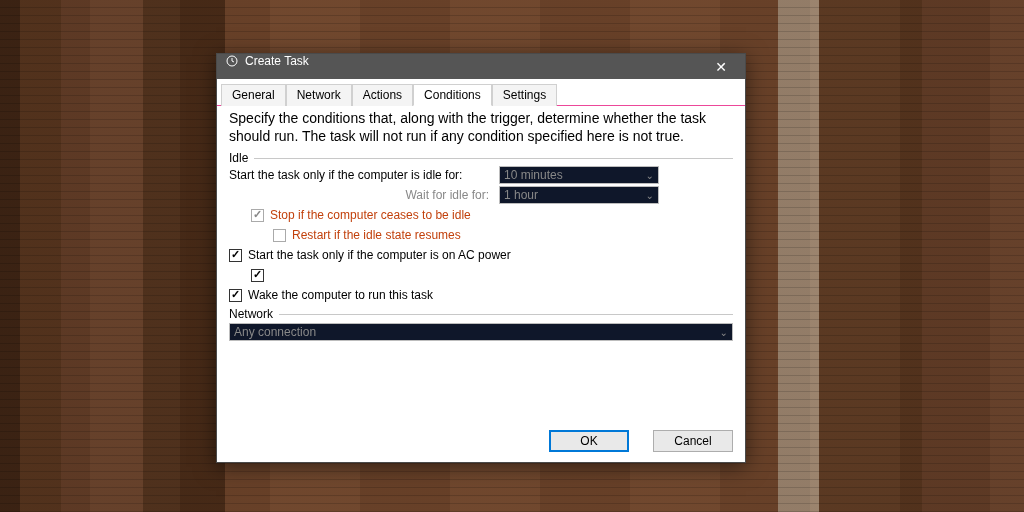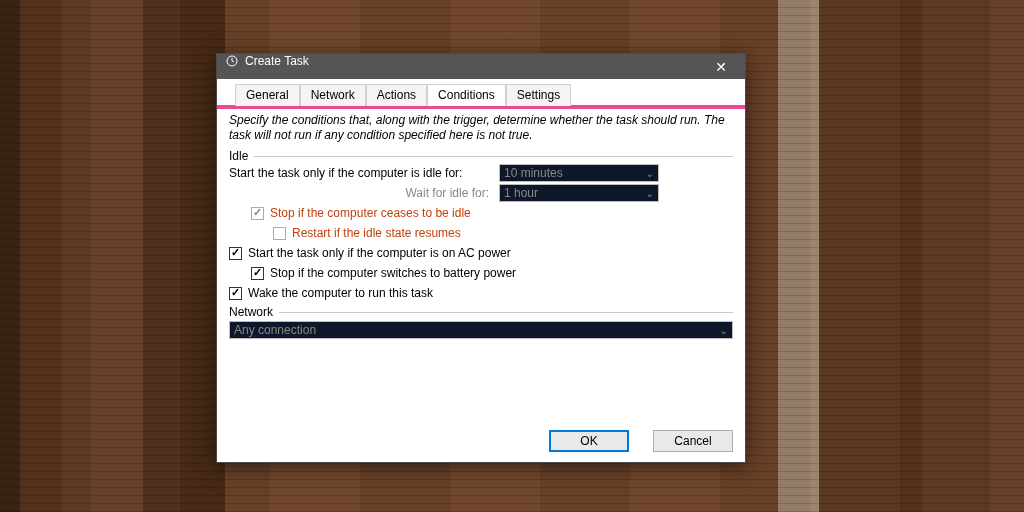--- a/index.html
+++ b/index.html
@@ -57,22 +57,22 @@
   }
   .titlebar .title { flex:1; }
   .titlebar .close {
     width: 40px; height: 100%;
     display:flex;align-items:center;justify-content:center;
     cursor:default;
     font-size: 14px;
   }
   .tabstrip {
     display:flex;
-    border-bottom: 4px solid #ec4899;
-    padding: 4px 6px 0 18px;
+    border-bottom: 1px solid #ec4899;
+    padding: 4px 6px 0 4px;
     background:#fff;
   }
   .tab {
     padding: 3px 10px;
     border: 1px solid #d0d0d0;
     border-bottom: none;
     margin-right: 0px;
     background:#f4f4f4;
     position:relative;
     top:1px;
@@ -82,24 +82,23 @@
     background:#fff;
     border-bottom: 1px solid #fff;
     top: 1px;
   }
   .content {
     flex:1;
     padding: 4px 12px 8px 12px;
     overflow:hidden;
   }
   .desc {
-    font-size: 12px;
+    font-size: 14px;
     line-height: 1.25;
     margin-bottom: 6px;
-    font-style: italic;
   }
   .group-label {
     display:flex; align-items:center;
     font-size:12px;
     margin-top: 2px;
   }
   .group-label span { margin-right: 6px; }
   .group-label::after {
     content:"";
     flex:1;
@@ -230,21 +229,20 @@
       <span>Restart if the idle state resumes</span>
     </div>
 
 
     <div class="row">
       <span class="cb checked"></span>
       <span>Start the task only if the computer is on AC power</span>
     </div>
     <div class="row indent1">
       <span class="cb checked"></span>
-      <span>Stop if the computer switches to battery power</span>
     </div>
     <div class="row">
       <span class="cb checked"></span>
       <span>Wake the computer to run this task</span>
     </div>
 
     <div class="group-label">
         <span>Network</span>
       </div>
 

